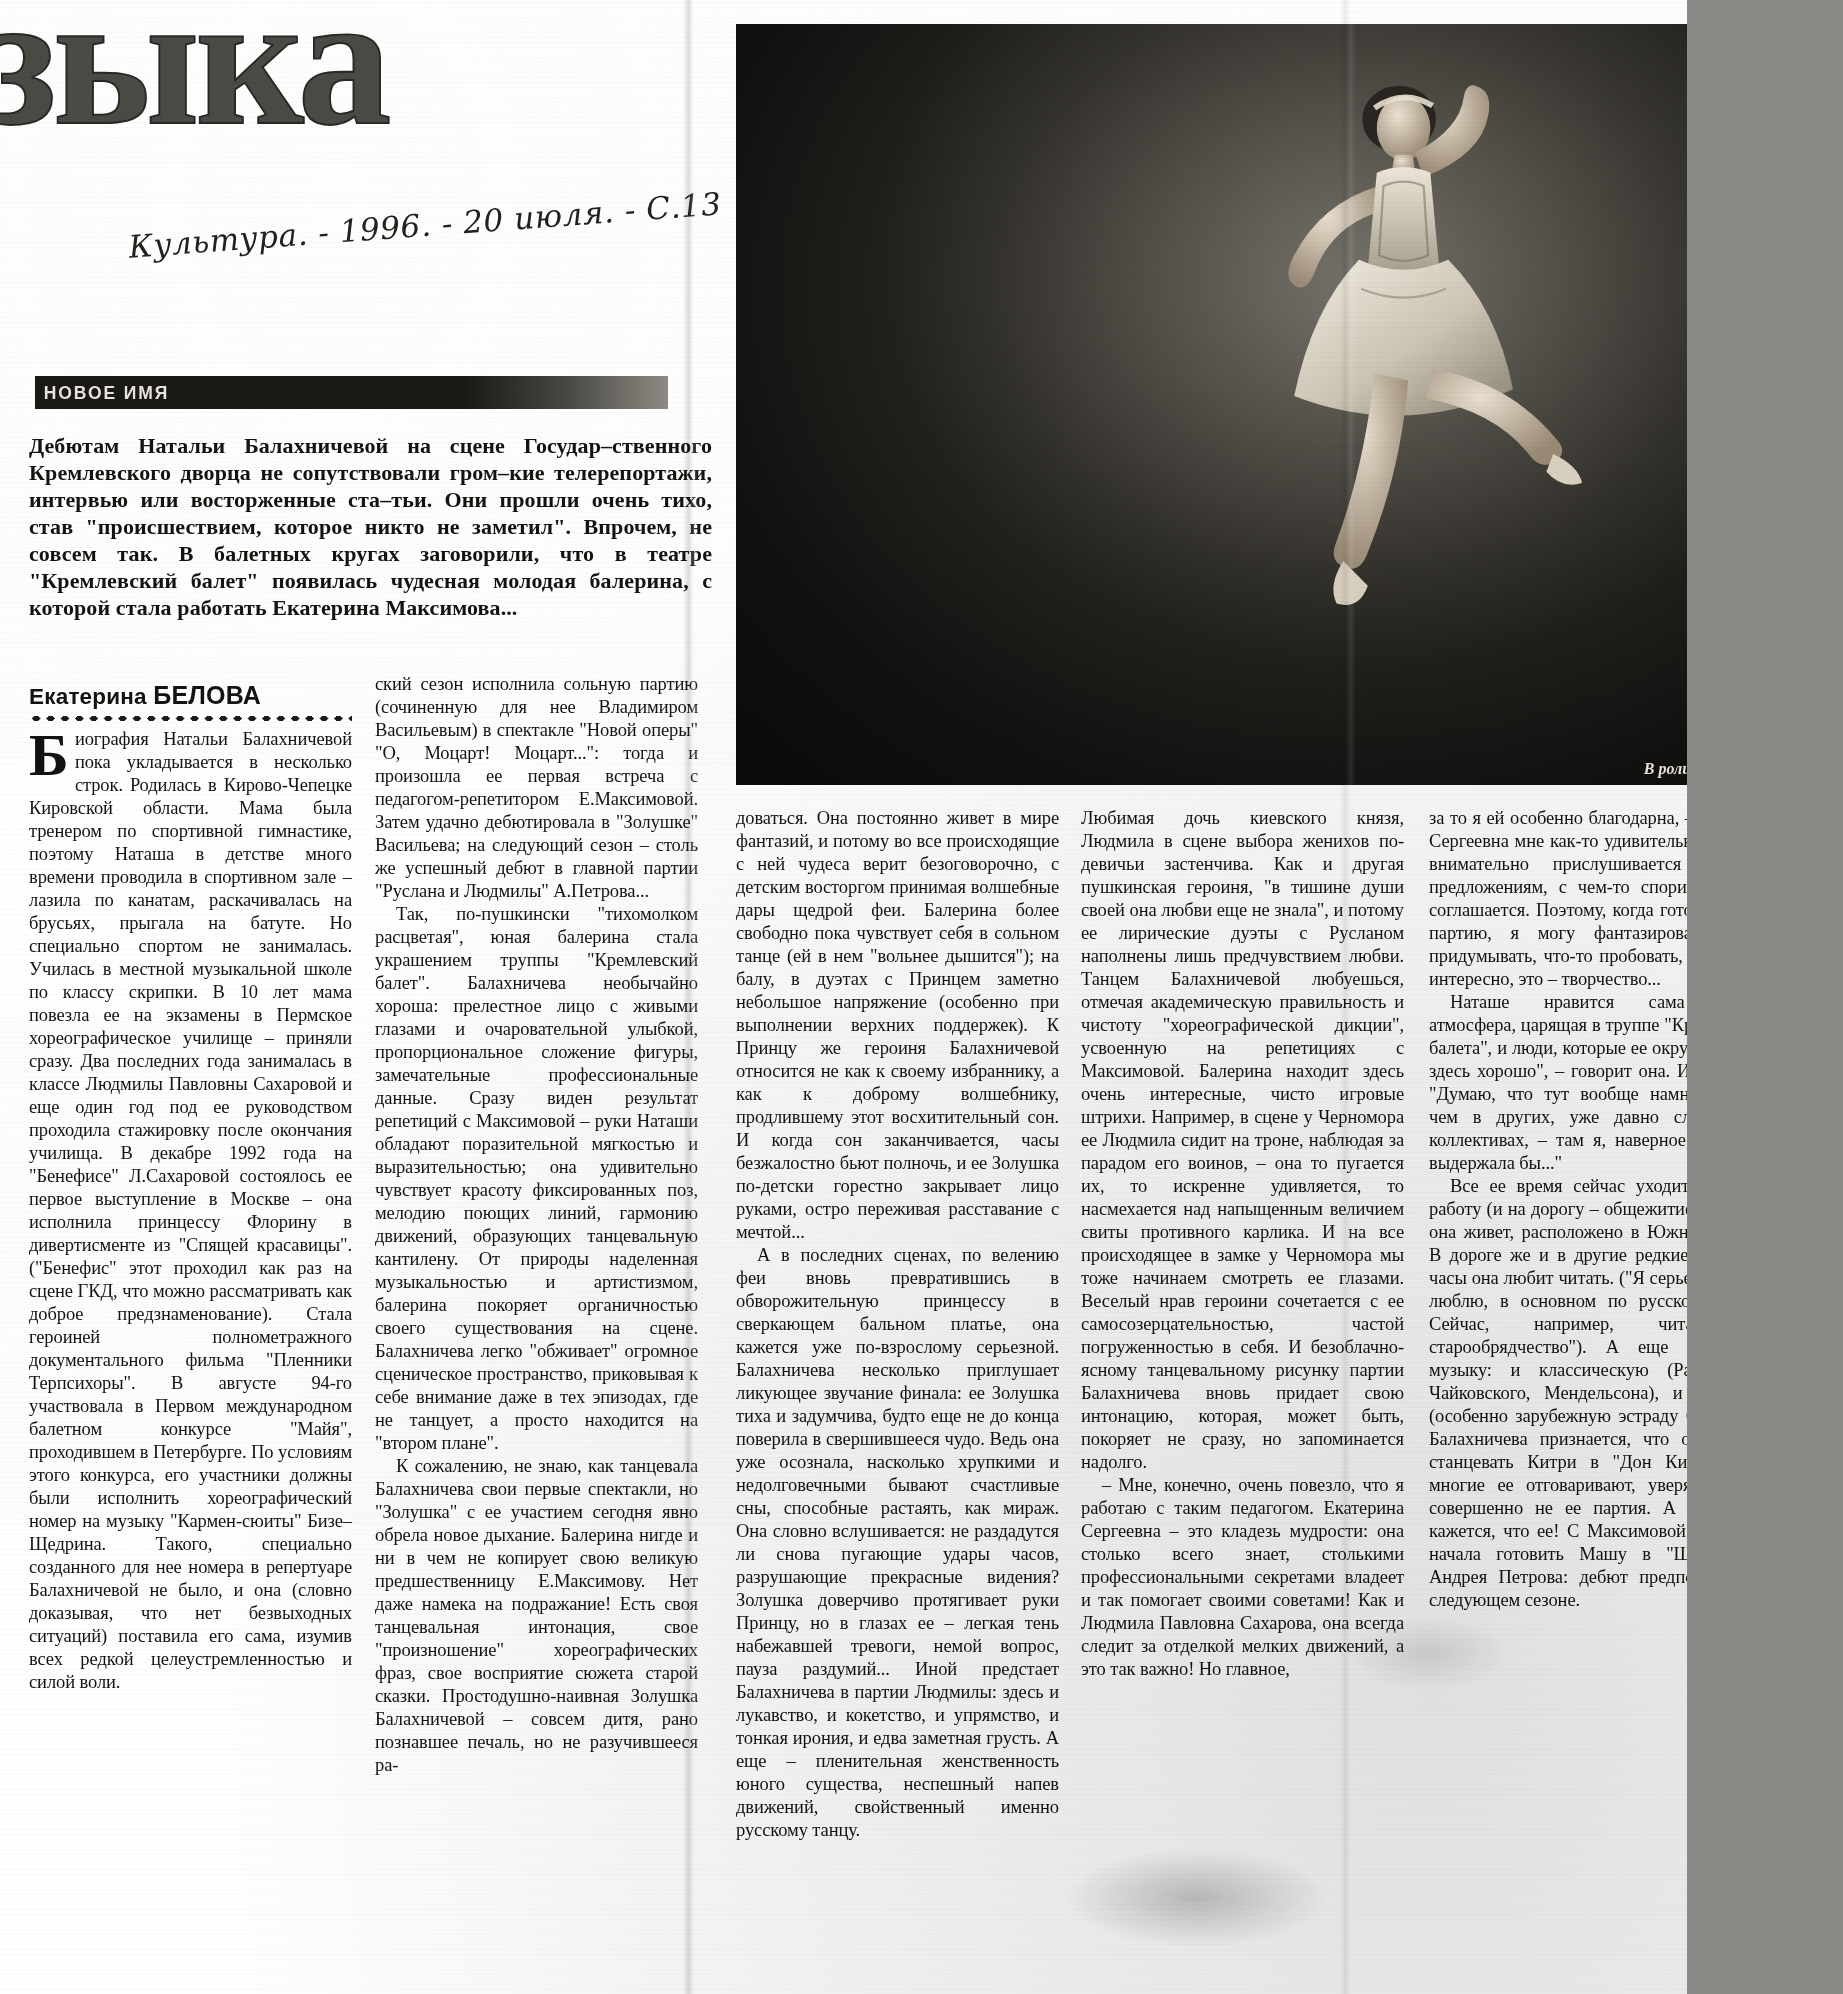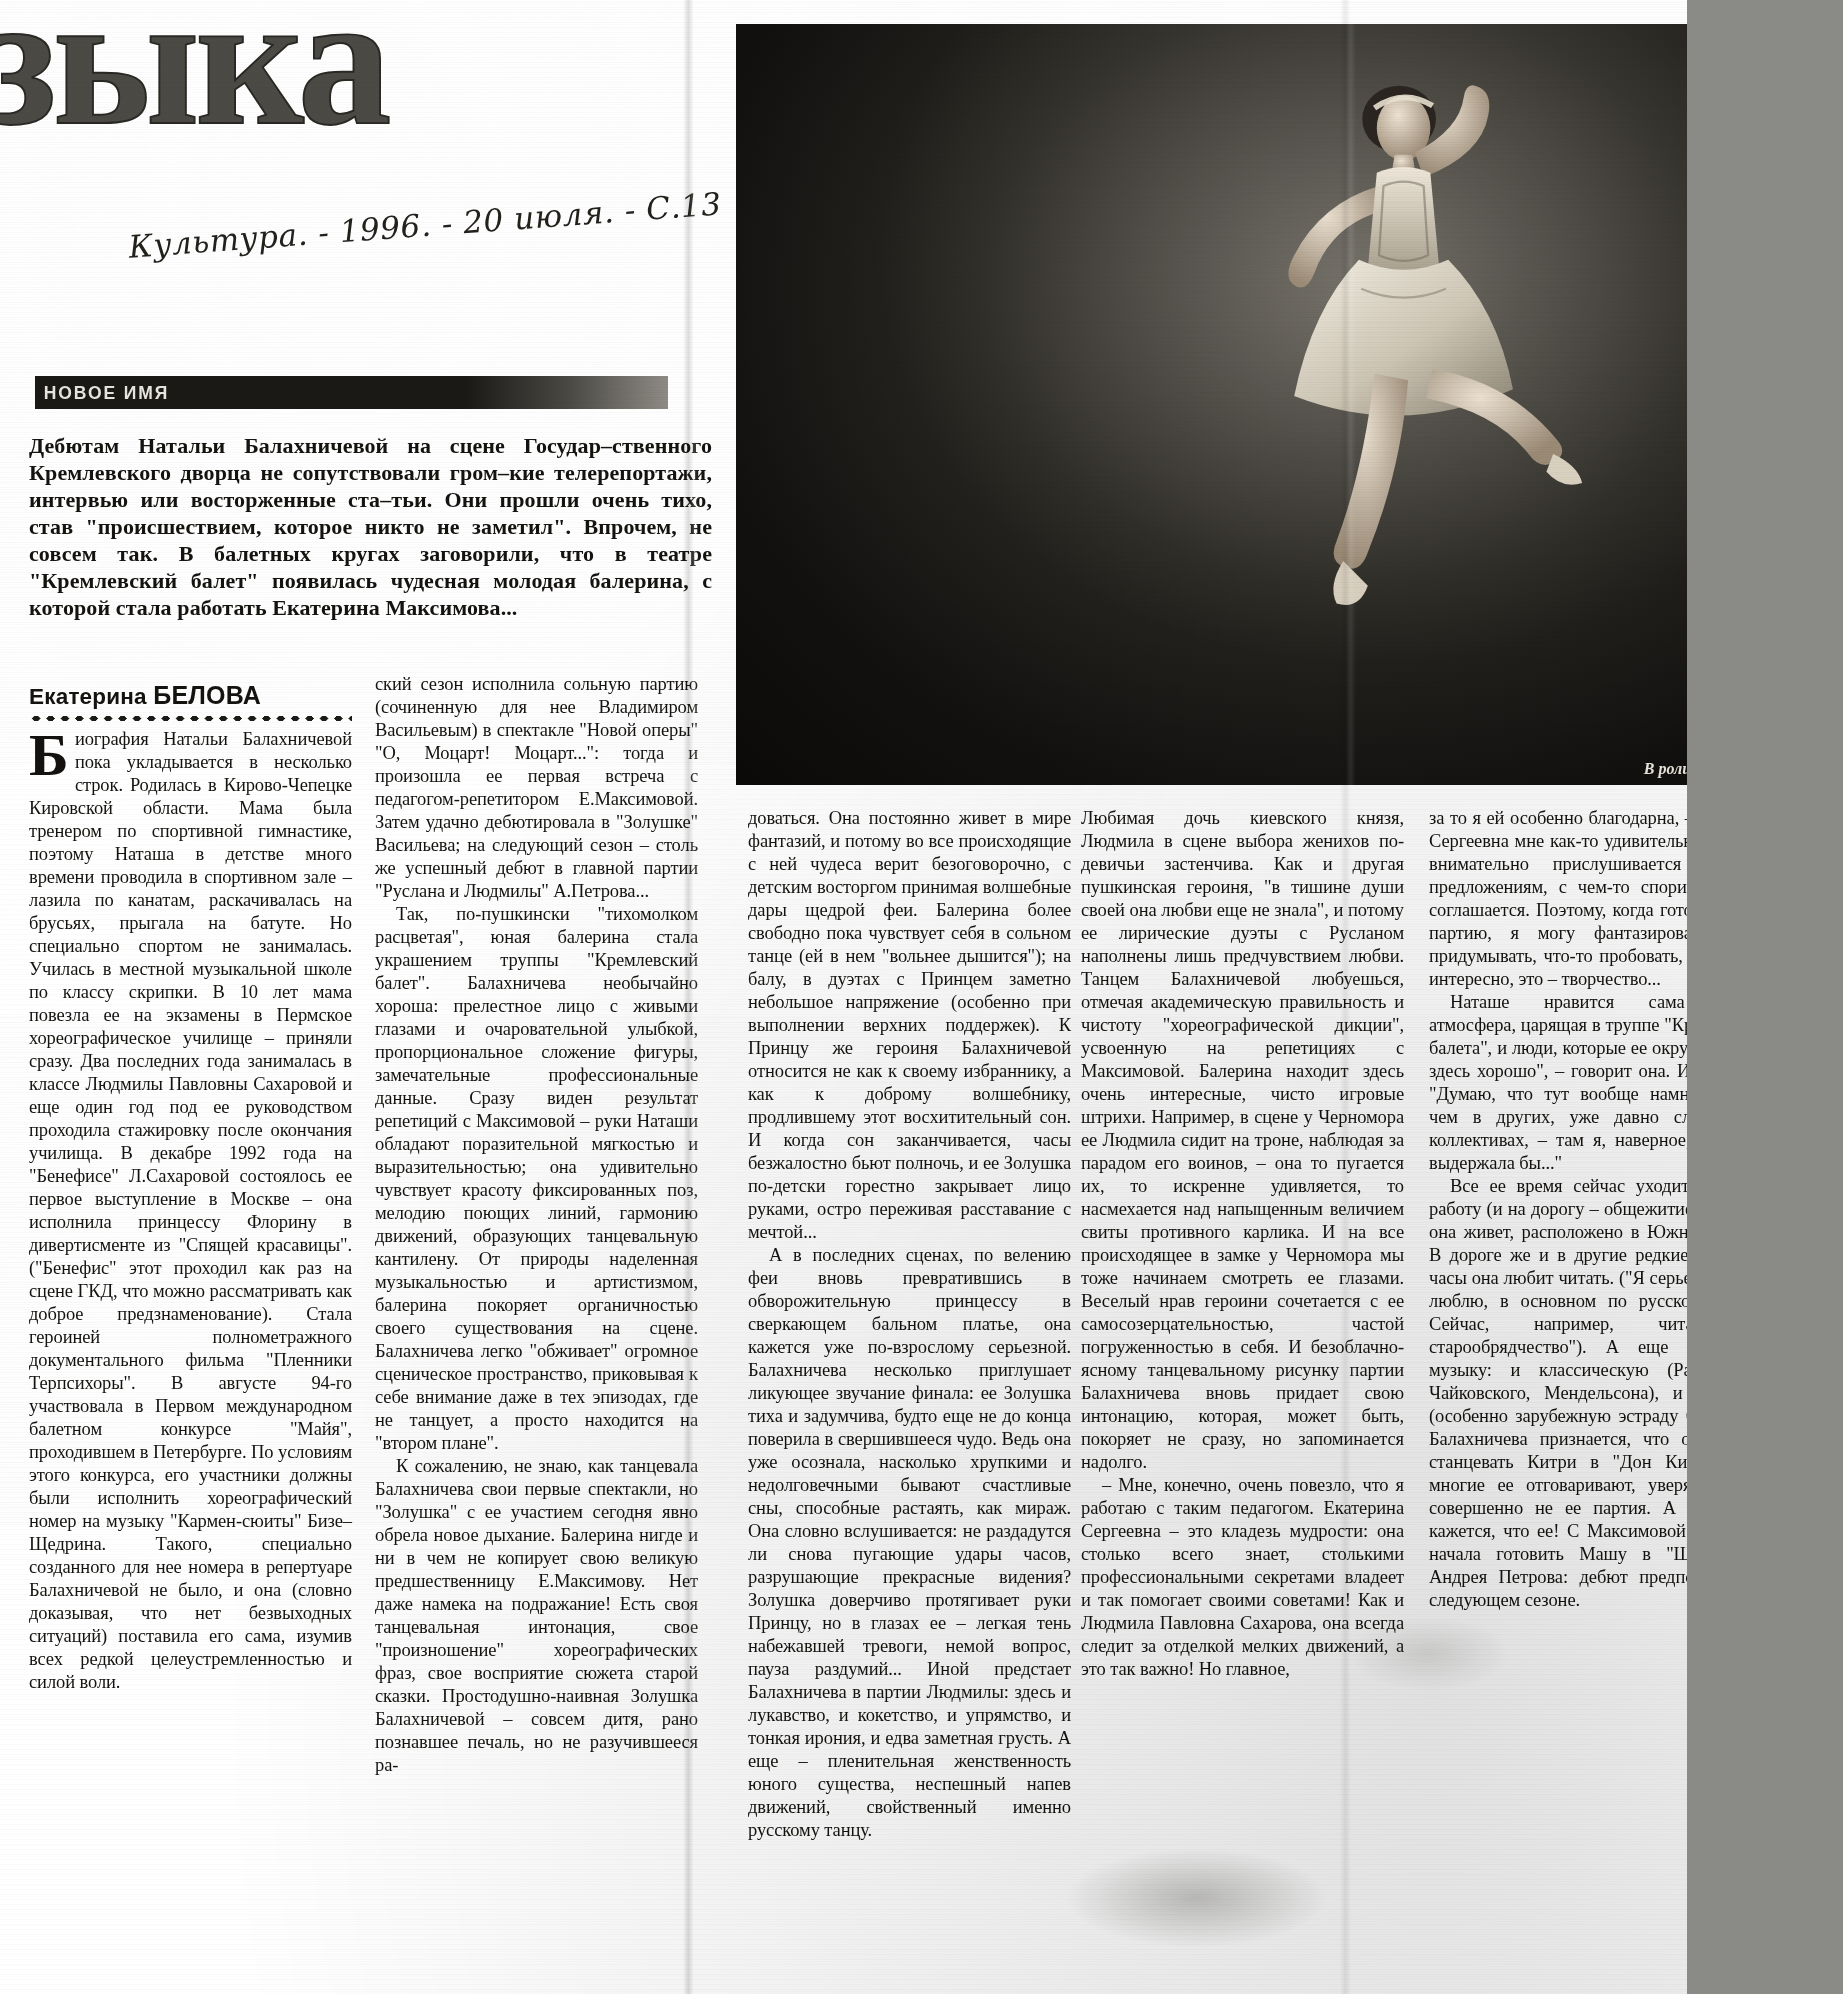--- a/index.html
+++ b/index.html
@@ -192,21 +192,21 @@
     line-height: 23px;
     text-align: justify;
     letter-spacing: -0.1px;
     hyphens: auto;
   }
   .col p { margin: 0; text-indent: 21px; }
   .col p.noind { text-indent: 0; }
 
   .c1 { left: 29px;   top: 728px; width: 323px; }
   .c2 { left: 375px;  top: 673px; width: 323px; }
-  .c3 { left: 736px; top: 807px; width: 323px; margin-left: 12px; }
+  .c3 { left: 736px; top: 807px; width: 323px; }
   .c4 { left: 1081px; top: 807px; width: 323px; }
   .c5 { left: 1429px; top: 807px; width: 351px; }
 
   .dropcap {
     float: left;
     font-family: "Liberation Serif", serif;
     font-weight: bold;
     font-size: 60px;
     line-height: 49px;
     padding: 2.5px 6.3px 0 0;

